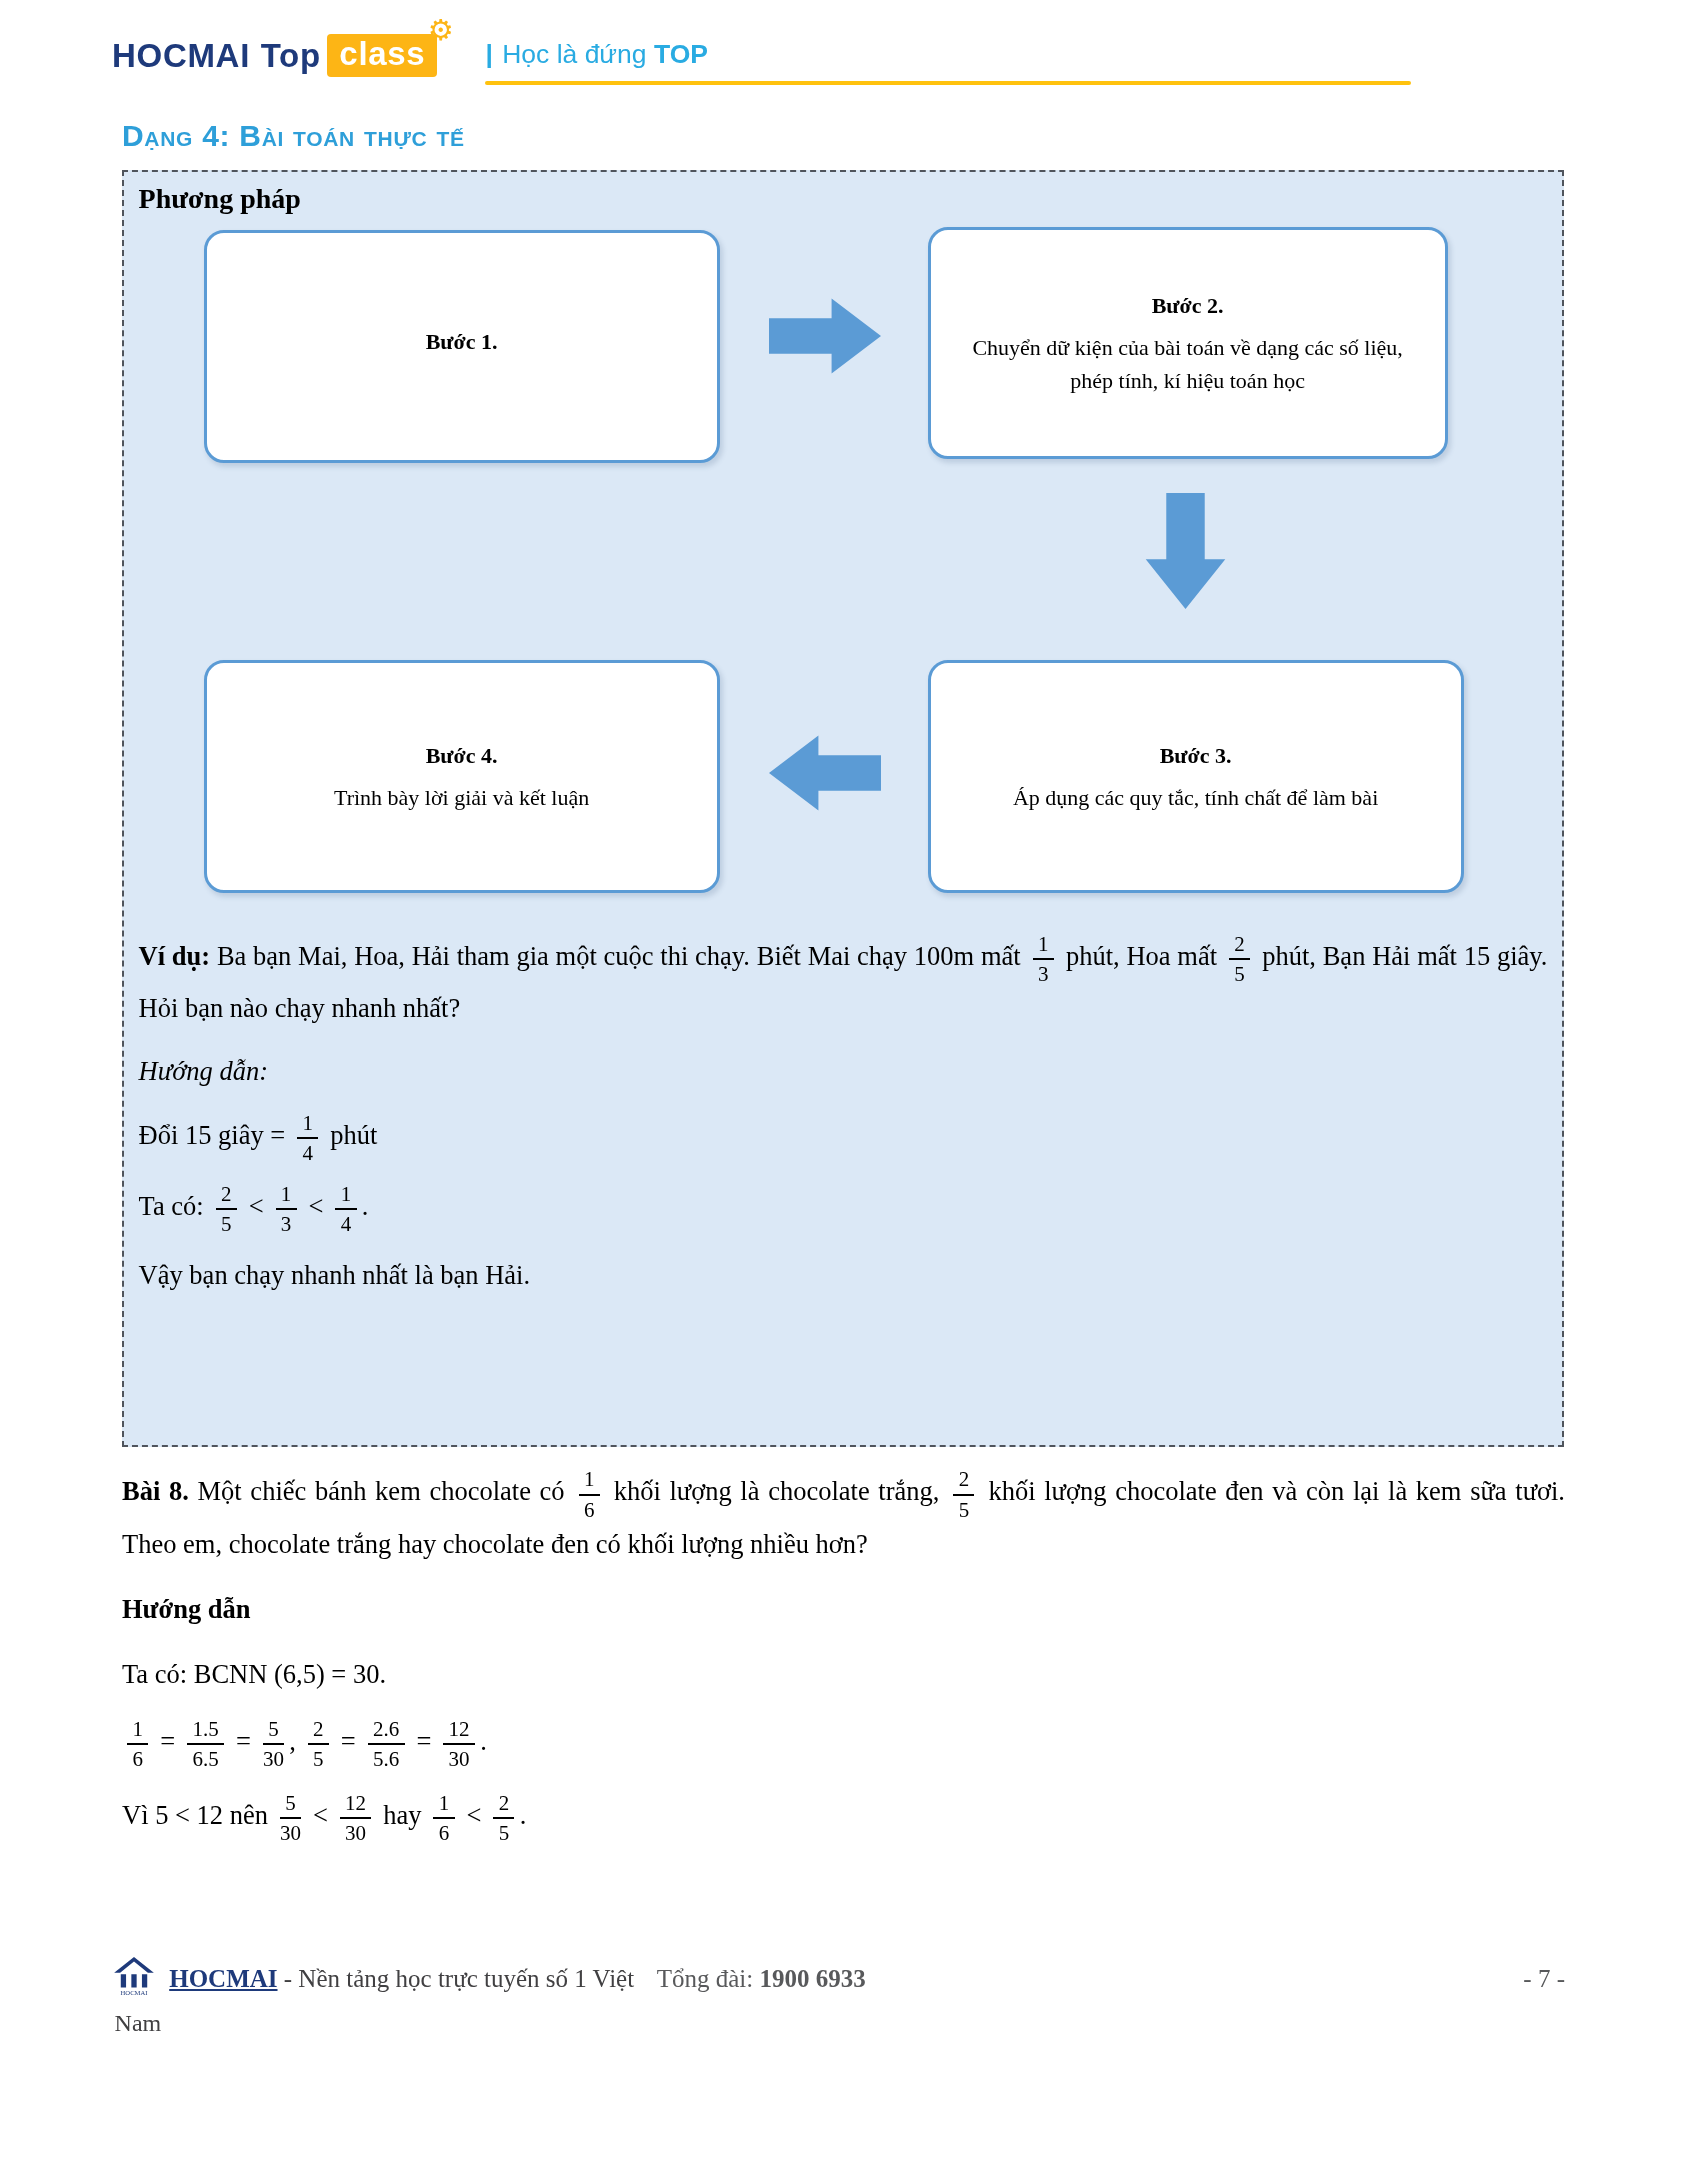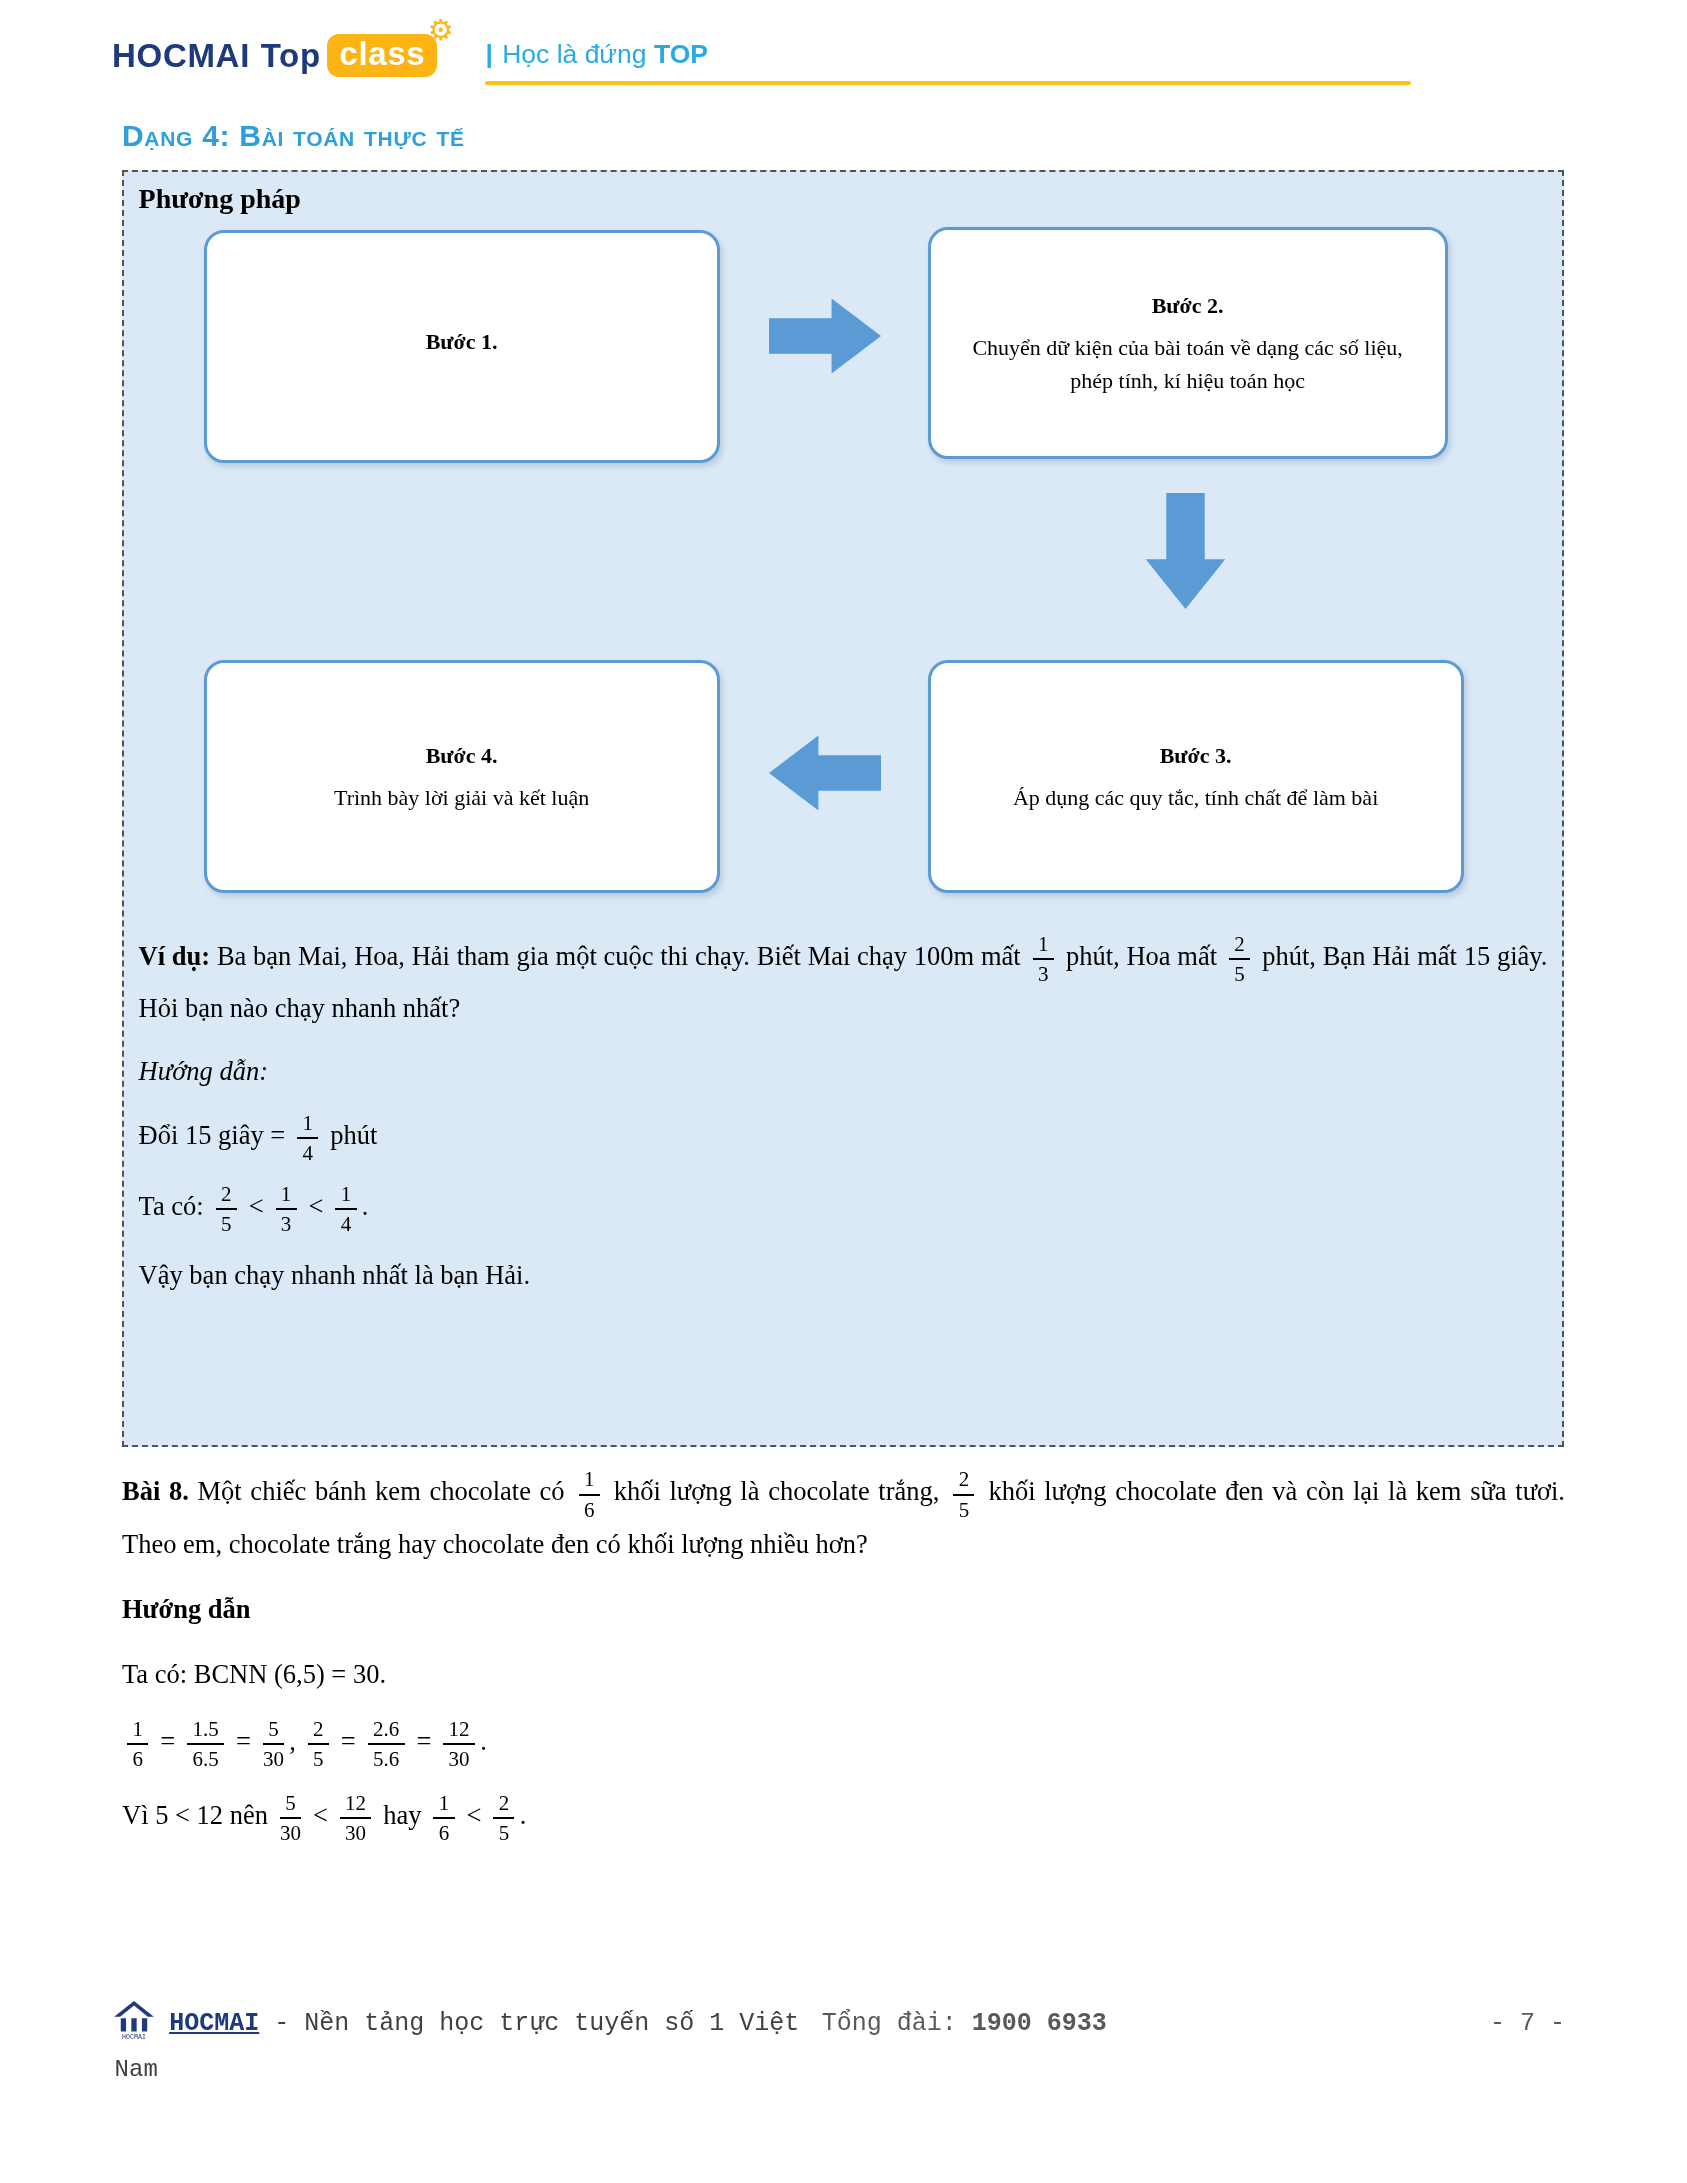--- a/index.html
+++ b/index.html
@@ -8,21 +8,21 @@
     position:relative; width:1687px; height:2183px; background:#ffffff;
     overflow:hidden; font-family:"Liberation Serif", serif; color:#000;
   }
 
   
   .header { display:flex; align-items:flex-start; padding:34px 122px 0 112px; }
   .logo { display:flex; align-items:center; font-family:"Liberation Sans", sans-serif;
           font-weight:800; font-size:33px; color:var(--brand-navy); letter-spacing:0.7px; }
   .logo-top { margin-left:10.6px; }
   .logo-class-wrap { position:relative; background:var(--brand-gold); color:#fff;
-          border-radius:12px; padding:1.3px 12px 4px; margin-left:6.6px;text-align:right; }
+          border-radius:4px; padding:1.3px 12px 4px; margin-left:6.6px;text-align:right; }
   .gear { position:absolute; top:-18.5px; right:-17px; font-size:29px; color:var(--brand-gold);
           font-family:"DejaVu Sans", sans-serif; line-height:1; }
   .tagline-wrap { margin-left:48px; width:926px; padding-top:5.3px; }
   .tagline { font-family:"Liberation Sans", sans-serif; font-size:26.5px; color:var(--tagline-blue); }
   .pipe { font-weight:700; margin-right:9.3px; }
   .tag-bold { font-weight:700; }
   .tagline-underline { height:4.6px; background:var(--underline-gold); margin-top:10.6px; border-radius:2.6px; }
 
   
   .doc-title { margin:34px 0 0 122px; font-family:"Liberation Sans", sans-serif;
@@ -58,22 +58,22 @@
   .b { font-weight:700; }
   .frac { display:inline-flex; flex-direction:column; align-items:center;
     vertical-align:middle; margin:0 5.3px; line-height:1.15; font-size:21px; }
   .frac .num { border-bottom:2px solid #000; padding:0 5.3px 2px; }
   .frac .den { padding-top:2px; }
 
   .problem { margin:20px 122px 0; font-size:26.5px; }
   .problem .para { margin:20px 0; }
 
   
-  .footer { position:absolute; left:112px; right:122px; top:1999px;
-    font-family:Liberation Mono, monospace; font-size:25px; color:#58595b; }
+  .footer { position:absolute; left:112px; right:122px; top:1955px;
+    font-family:Liberation Serif, serif; font-size:25px; color:#58595b; }
   .footer-row { display:flex; align-items:center; gap:13.2px; }
   .house-icon { color:var(--brand-navy); flex:0 0 auto; }
   .brand { color:var(--brand-navy); font-weight:800; text-decoration:underline; }
   .brand-suffix { color:#414042; }
   .hotline { margin-left:9.3px; }
   .hotline-num { font-weight:700; }
   .page-num { margin-left:auto; font-weight:400; }
   .footer-wrap-word { margin-top:8px; color:#414042; font-size:24px; padding-left:2.6px; }
 </style>
 </head>

